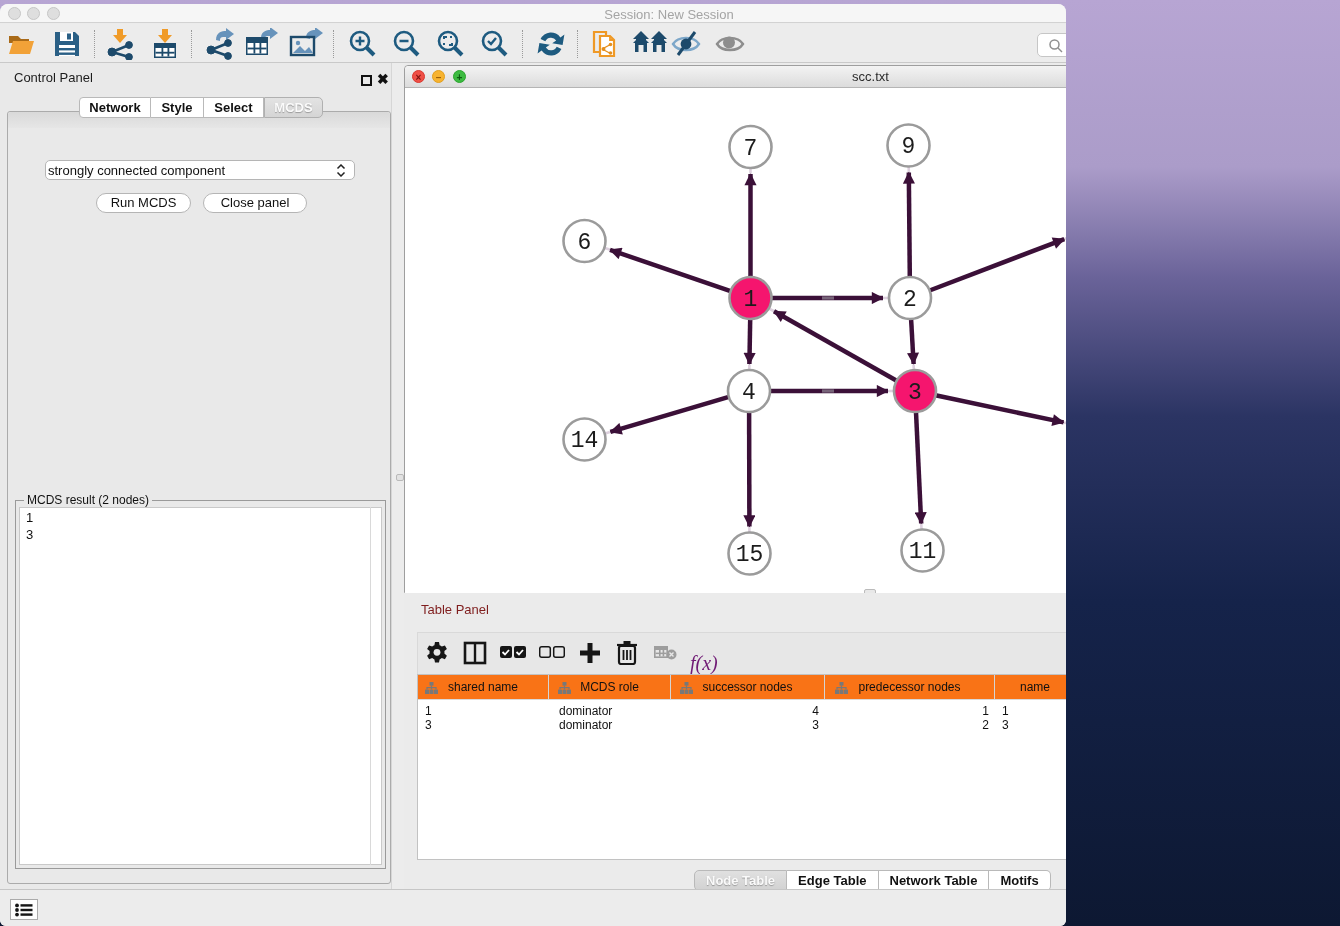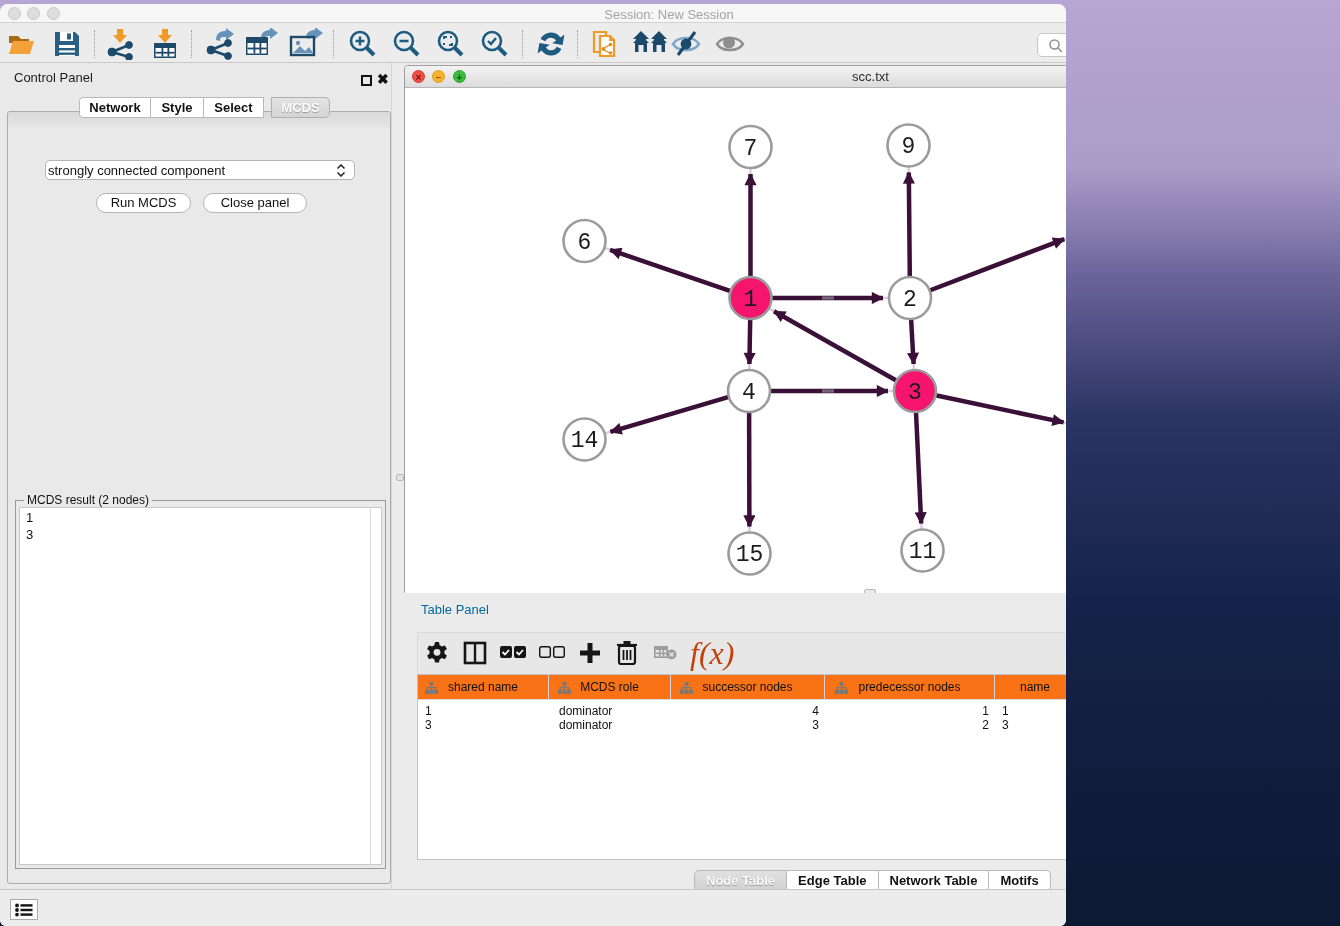--- a/index.html
+++ b/index.html
@@ -33,21 +33,21 @@
 #splith{position:absolute;left:4px;top:411px;width:8px;height:7px;background:#e2e2e2;border:1px solid #b9b9b9;border-radius:2px}
 
 #net{position:absolute;left:404px;top:61px;width:933px;height:528px;border:1px solid #9e9e9e;border-radius:4px 4px 0 0;background:#fff}
 #nettitle{position:absolute;left:0;top:0;width:100%;height:22px;background:linear-gradient(180deg,#f3f3f3,#dcdcdc);border-bottom:1px solid #b5b5b5;border-radius:4px 4px 0 0}
 .mac{position:absolute;top:4px;width:13px;height:13px;border-radius:50%;text-align:center;font-size:10px;font-weight:bold;line-height:13px}
 #netname{position:absolute;top:3px;left:0;width:100%;text-align:center;font-size:13px;font-weight:normal;color:#2b2b2b}
 #canvas{position:absolute;left:0;top:23px;width:931px;height:504px;background:#fff;overflow:hidden}
 #nethandle{position:absolute;left:459px;top:523px;width:12px;height:7px;background:#e8e8e8;border:1px solid #bbb;border-radius:2px}
 
 #tp{position:absolute;left:404px;top:589px;width:934px;height:296px;background:#ebebeb}
-#tphead{position:absolute;left:17px;top:9px;font-size:13px;color:#0369a1}
+#tphead{position:absolute;left:17px;top:9px;font-size:13px;color:#7f1d1d}
 #tptools{position:absolute;left:13px;top:39px;width:912px;height:42px;background:#e7e7e7;border:1px solid #d9d9d9;border-bottom:none}
 #tbox{position:absolute;left:13px;top:81px;width:912px;height:186px;background:#fff;border:1px solid #c2c2c2}
 .th{position:absolute;top:0;height:24px;background:#f97316;border-right:1px solid #d4d4d4;font-size:12px;color:#111;text-align:center;line-height:24px}
 .cell{position:absolute;font-size:12px;color:#111;height:16px;line-height:16px}
 
 .btab{height:21px;font-size:13px;font-weight:bold;color:#111;background:#fff;border:1px solid #b9b9b9;border-left:none;padding:0 11px;line-height:20px}
 .btab.first{border-left:1px solid #b9b9b9;border-radius:5px 0 0 5px}
 .btab.sel{background:linear-gradient(180deg,#e0e0e0,#d2d2d2);color:#fafafa;text-shadow:0 1px 1px #999}
 
 #status{position:absolute;left:0;top:885px;width:1338px;height:37px;background:#ececec;border-top:1px solid #c6c6c6}
@@ -186,21 +186,21 @@
       </div>
   </div>
   <div id="cp">
     <div id="cphead">Control Panel</div>
     <div class="winbtn" style="left:361px;top:12px;width:11px;height:11px;border:2px solid #111"></div>
     <div class="winbtn" style="left:377px;font-size:14px">✖</div>
     <div class="tabrow" style="left:79px;top:34px">
       <div class="tab first" style="width:72px">Network</div>
         <div class="tab" style="width:53px">Style</div>
         <div class="tab" style="width:60px">Select</div>
-        <div class="tab sel" style="width:59px;margin-left:7px;border-left:1px solid #b0b0b0">MCDS</div>
+        <div class="tab sel" style="width:59px;margin-left:0;border-left:1px solid #b0b0b0">MCDS</div>
     </div>
     <div id="cpbox">
       <div class="top"></div>
       <div id="combo">strongly connected component<svg width="10" height="13" viewBox="0 0 10 13" style="position:absolute;right:8px;top:3px">
             <path d="M1.5 4.5 L5 1 L8.5 4.5" fill="none" stroke="#222" stroke-width="1.5"></path>
             <path d="M1.5 8.5 L5 12 L8.5 8.5" fill="none" stroke="#222" stroke-width="1.5"></path>
           </svg></div>
       <div class="btn" style="left:88px;width:95px">Run MCDS</div>
       <div class="btn" style="left:195px;width:104px">Close panel</div>
       <div id="fieldset">
@@ -328,21 +328,21 @@
         </svg>
       <svg style="position:absolute;left:236px;top:13px" width="24" height="14" viewBox="0 0 24 14">
           <rect x="0" y="0" width="14" height="12" fill="#9d9d9d"></rect>
           <rect x="1.6" y="4" width="10.8" height="6.4" fill="#e7e7e7"></rect>
           <rect x="5" y="4" width="1.6" height="6.4" fill="#9d9d9d"></rect>
           <rect x="8.6" y="4" width="1.6" height="6.4" fill="#9d9d9d"></rect>
           <rect x="1.6" y="6.6" width="10.8" height="1.5" fill="#9d9d9d"></rect>
           <circle cx="17.5" cy="8.5" r="5" fill="#9d9d9d"></circle>
           <path d="M15.5 6.5 l4 4 M19.5 6.5 l-4 4" stroke="#e7e7e7" stroke-width="1.4"></path>
         </svg>
-      <div style="position:absolute;left:272px;top:2px;font-family:'Liberation Serif',serif;font-style:italic;font-size:32px;color:#c2410c">f(x)</div>
+      <div style="position:absolute;left:272px;top:19px;font-family:'Liberation Serif',serif;font-style:italic;font-size:20px;color:#701a75">f(x)</div>
     </div>
     <div id="tbox">
       <div class="th" style="left:0;width:131px"><svg style="position:absolute;left:7px;top:7px" width="13" height="12" viewBox="0 0 13 12">
             <g fill="#787878">
               <rect x="4.5" y="0" width="4" height="3.6"></rect>
               <rect x="0" y="7.6" width="4" height="4.4"></rect>
               <rect x="4.5" y="7.6" width="4" height="4.4"></rect>
               <rect x="9" y="7.6" width="4" height="4.4"></rect>
               <path d="M6.5 3.6 v2 M2 7.6 v-2 h9 v2 M6.5 5.6 v2" stroke="#787878" fill="none" stroke-width="1.2"></path>
             </g>

